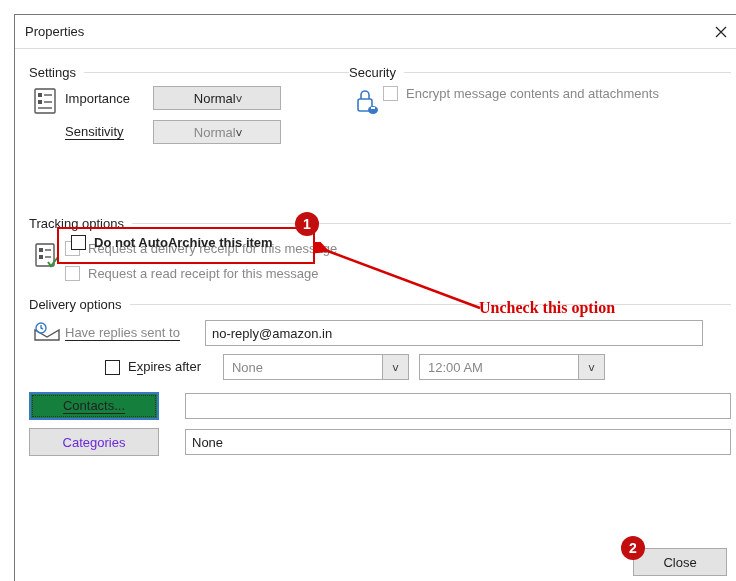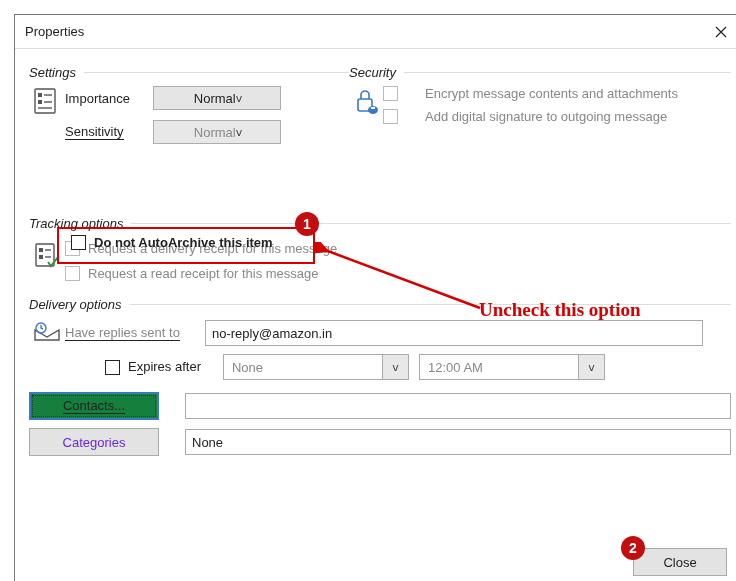--- a/index.html
+++ b/index.html
@@ -47,21 +47,20 @@
     position: relative;
   }
   .row1 { display:flex; }
   .settings-group { width: 320px; position: relative; }
   .security-group { flex:1; position: relative; }
 
   .group-header {
     display:flex;
     align-items:center;
     margin-bottom:6px;
-    font-style:italic;
   }
   .group-header .label {
     font-size:13px;
     margin-right:8px;
     white-space: nowrap;
   }
   .group-header .rule {
     flex:1; height:1px; background:#ddd;
   }
 
@@ -89,21 +88,21 @@
     padding:0 6px 0 8px;
     font-size:13px;
   }
   .combo.active { background:#e5e5e5; border-color:#adadad; }
   .combo.disabled { background:#e8e8e8; color:#888; }
   .combo .chev { font-size:11px; color:#444; }
 
   .security-body { display:flex; align-items:flex-start; margin-top:6px; }
   .sec-icon { width:34px; display:flex; justify-content:center; padding-top:2px; }
   .sec-items { flex:1; display:flex; flex-direction:column; gap:8px; }
-  .sec-row { display:flex; align-items:center; color:#888;gap:19px; }
+  .sec-row { display:flex; align-items:center; color:#888; }
   .sec-row.indent { margin-left:26px; }
   .chk {
     width:15px; height:15px; border:1.5px solid #bbb;
     margin-right:8px; flex-shrink:0; background:#fff;
   }
   .chk.dark { border-color:#222; }
 
   .red-box {
     position:absolute;
     left:42px; top:178px;
@@ -172,21 +171,21 @@
     background:#c20e0e; color:#fff; font-weight:600; font-size:14px;
     display:flex; align-items:center; justify-content:center;
     font-family: "Segoe UI", sans-serif;
   }
   .marker1 { left:280px; top:163px; }
   .marker2 { right:100px; bottom:30px; }
   .anno-text {
     position:absolute; left:464px; top:250px;
     color:#d50000;
     font-family: "Times New Roman", serif;
-    font-size:19px;
+    font-size:16px;
     font-weight:600;
   }
   .arrow-svg {
     position:absolute;
     left:300px; top:193px;
     width:180px; height:75px;
     pointer-events:none;
   }
 </style>
 </head>
@@ -254,24 +253,20 @@
               <path d="M8 11 v-4 a4 4 0 0 1 8 0 v4" fill="none" stroke="#3a79c7" stroke-width="1.6"></path>
               <ellipse cx="20" cy="22" rx="5" ry="4" fill="#3a79c7"></ellipse>
               <rect x="18" y="19" width="4" height="2" fill="#fff"></rect>
             </svg>
           </div>
           <div class="sec-items">
             <div class="sec-row">
               <span class="chk"></span>
               <span>Encrypt message contents and attachments</span>
             </div>
-            <div class="sec-row">
-              <span class="chk"></span>
-              <span>Add digital signature to outgoing message</span>
-            </div>
           </div>
         </div>
       </div>
     </div>
 
     <div class="red-box"></div>
     <div class="autoarchive-row">
       <span class="chk dark"></span>
       <span>Do not AutoArchive this item</span>
     </div>

